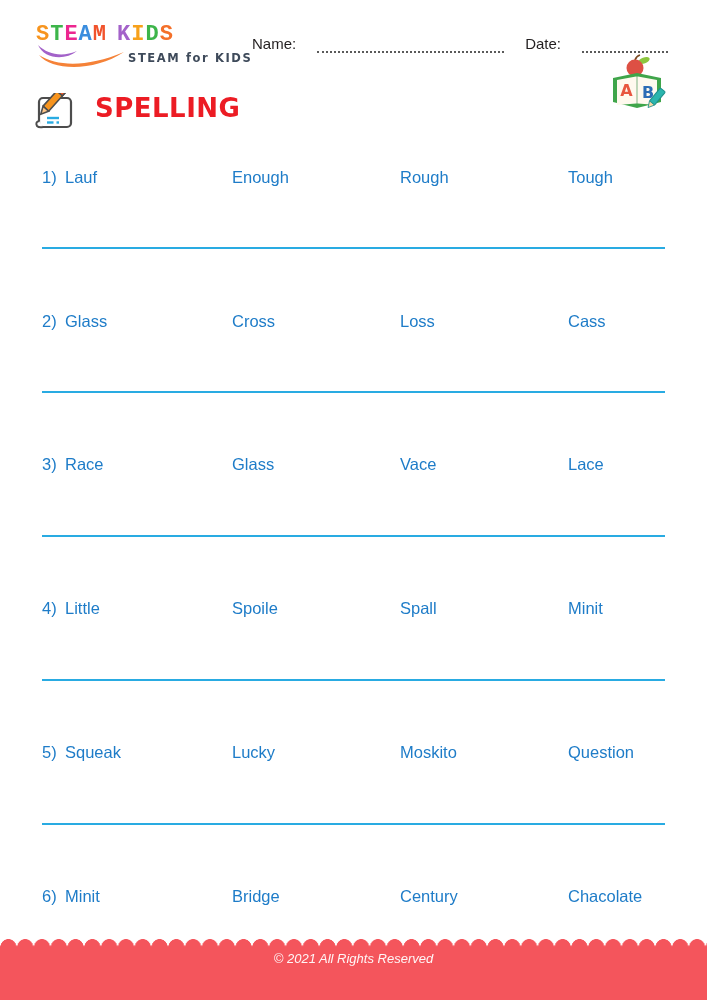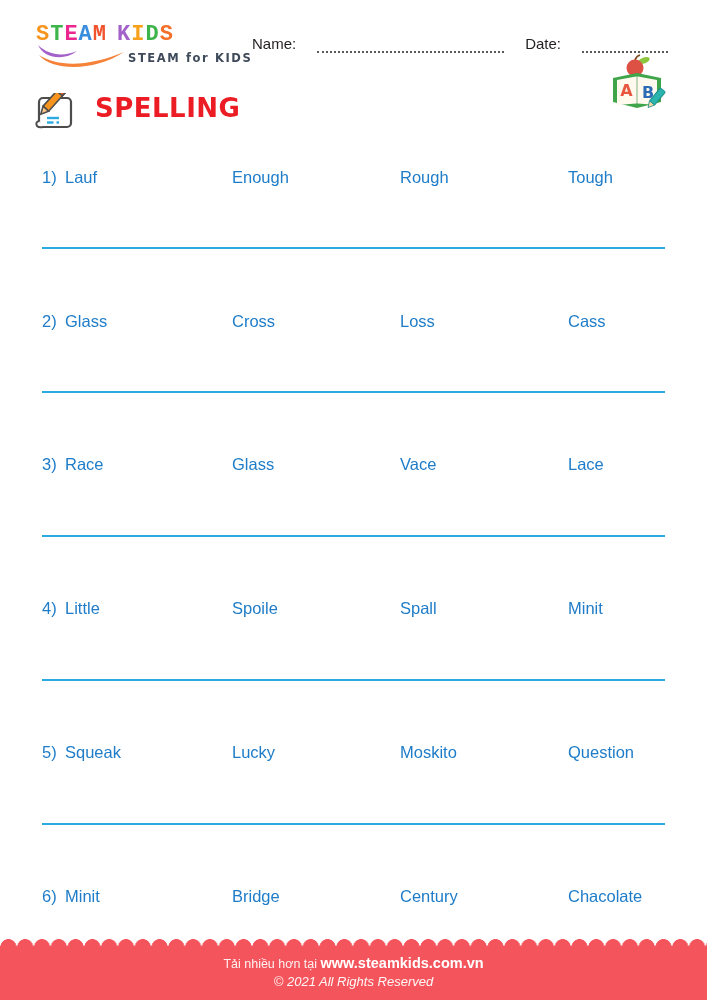--- a/index.html
+++ b/index.html
@@ -173,17 +173,16 @@
         <span class="row-num">6)</span>
         <span class="word">Minit</span>
       </div>
     <span class="word">Bridge</span>
     <span class="word">Century</span>
     <span class="word">Chacolate</span>
   </div>
 
   <div class="footer-scallops"></div>
   <div class="footer-body">
-    <div class="footer-line1"><span>Tải nhiều hơn tại </span><span class="footer-url">www.steamkids.com.vn</span></div>
     <div class="footer-line2">© 2021 All Rights Reserved</div>
   </div>
 
 </div>
 
 </body></html>

